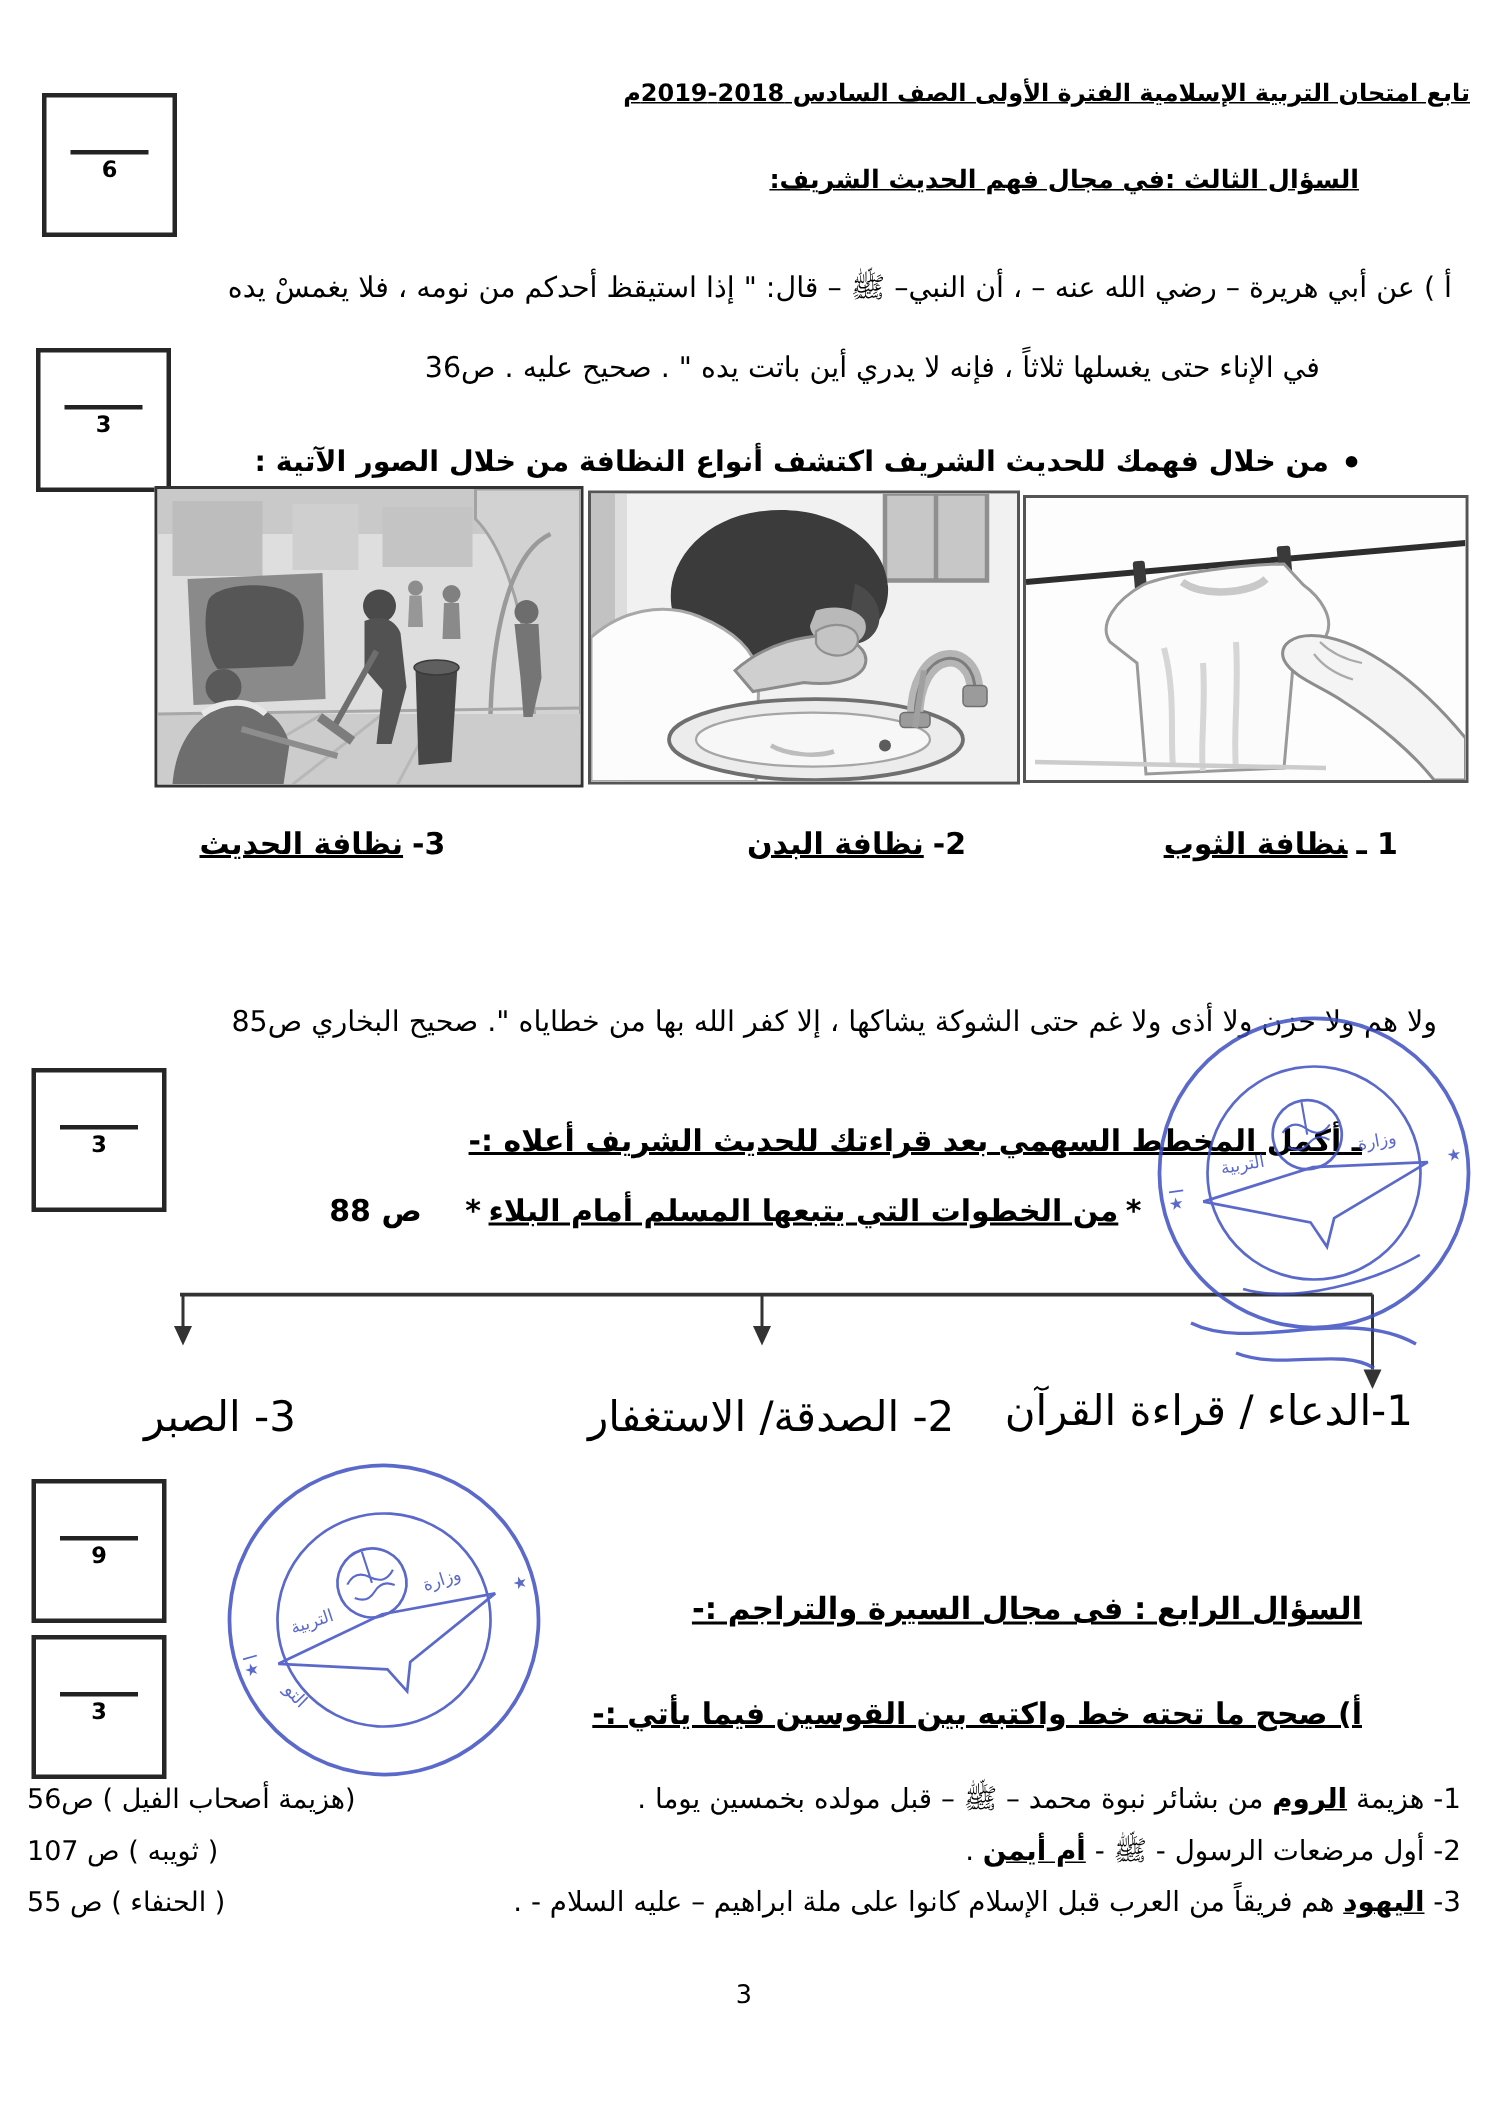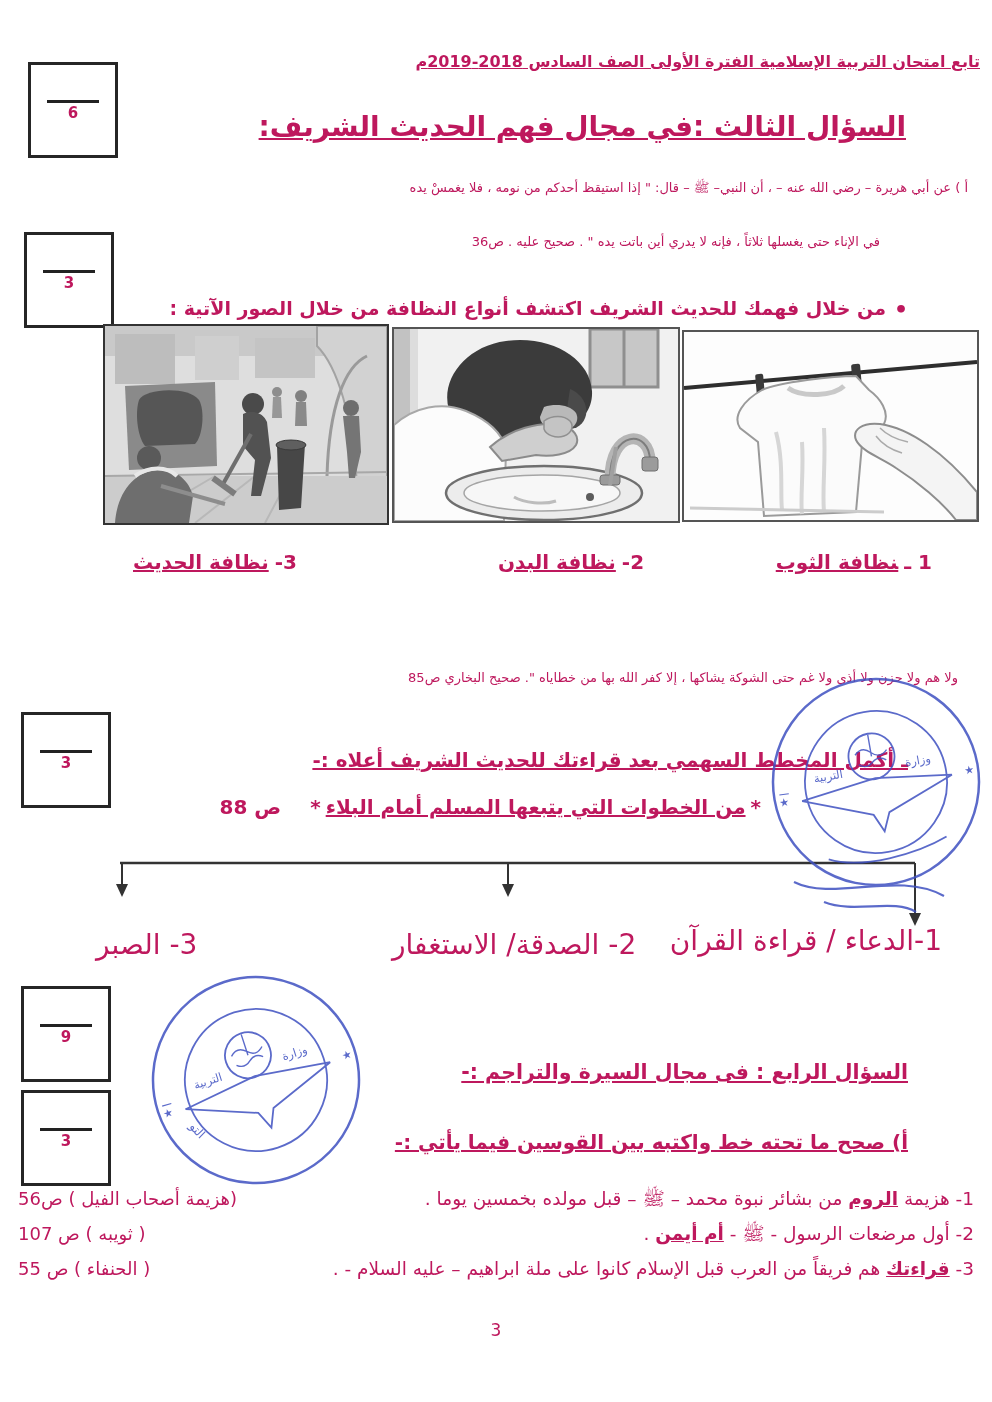--- a/index.html
+++ b/index.html
@@ -1,24 +1,24 @@
 <!DOCTYPE html>
 <html lang="ar" dir="rtl"><head>
 <meta charset="utf-8">
 <style>
   html,body{margin:0;padding:0;background:#ffffff;}
   .page{
     position:relative;width:992px;height:1402px;margin:0 auto;background:#ffffff;
-    font-family:"DejaVu Sans", sans-serif;direction:rtl;color:#be185d;overflow:hidden;
+    font-family:"DejaVu Sans", sans-serif;direction:rtl;color:#000000;overflow:hidden;
   }
   .abs{position:absolute;white-space:nowrap;}
   .u{text-decoration:underline;}
   .header-line{top:52px;right:12px;font-size:16px;font-weight:600;text-decoration:underline;}
-  .sec3-title{top:110px;right:86px;font-size:28px;font-weight:bold;text-decoration:underline;}
-  .hadith{font-size:13px;}
+  .sec3-title{top:110px;right:86px;font-size:17px;font-weight:bold;text-decoration:underline;}
+  .hadith{font-size:19px;}
   .h-a1{top:180px;right:24px;}
   .h-a2{top:234px;right:112px;}
   .bullet-line{top:297px;right:84px;font-size:19px;font-weight:bold;}
   .bullet-dot{font-size:22px;margin-left:8px;vertical-align:-2px;}
   .img-frame{position:absolute;border:2px solid #555;background:#fff;overflow:hidden;}
   .f-clothes{left:682px;top:330px;width:293px;height:188px;}
   .f-wash{left:392px;top:327px;width:284px;height:192px;}
   .f-street{left:103px;top:324px;width:282px;height:197px;border-color:#333;}
   .cap{top:550px;font-size:20px;font-weight:bold;}
   .cap1{right:60px;}
@@ -254,20 +254,20 @@
   <div class="q4-items">
     <div class="q4-row">
       <span><span>1- هزيمة </span><span class="uw">الروم</span><span> من بشائر نبوة محمد – ﷺ – قبل مولده بخمسين يوما .</span></span>
       <span class="ans">(هزيمة أصحاب الفيل ) ص56</span>
     </div>
     <div class="q4-row">
       <span><span>2- أول مرضعات الرسول - ﷺ - </span><span class="uw">أم أيمن</span><span> .</span></span>
       <span class="ans">(   ثويبه   )  ص 107</span>
     </div>
     <div class="q4-row">
-      <span><span>3- </span><span class="uw">قراءتك</span><span> هم فريقاً من العرب قبل الإسلام كانوا على ملة ابراهيم – عليه السلام - .</span></span>
+      <span><span>3- </span><span class="uw">اليهود</span><span> هم فريقاً من العرب قبل الإسلام كانوا على ملة ابراهيم – عليه السلام - .</span></span>
       <span class="ans">(   الحنفاء   ) ص 55</span>
     </div>
   </div>
 
   <div class="page-num">3</div>
 
 </div>
 
 </body></html>

